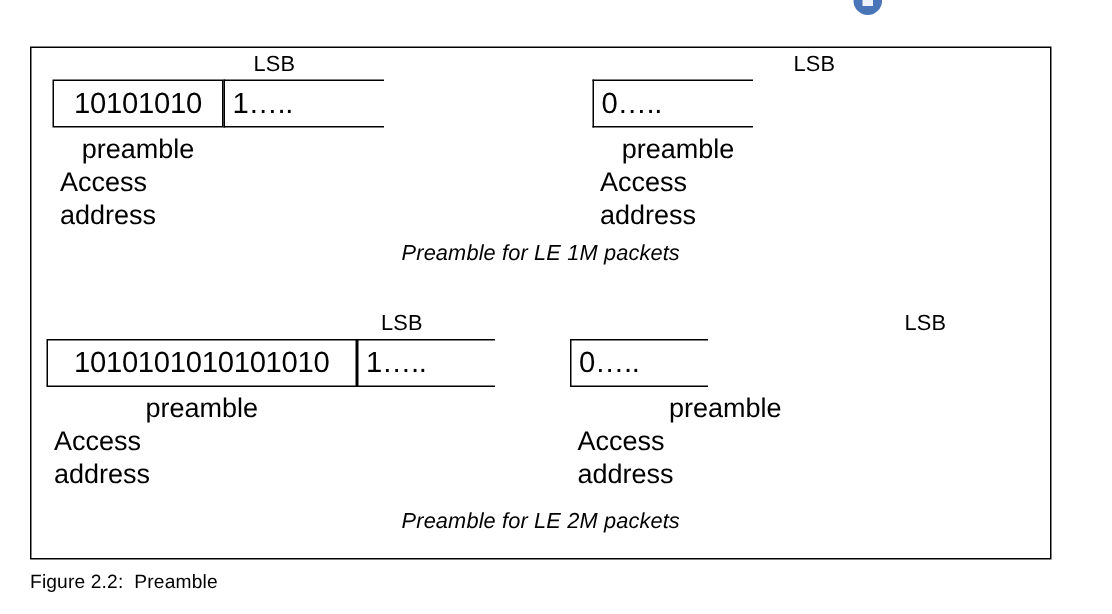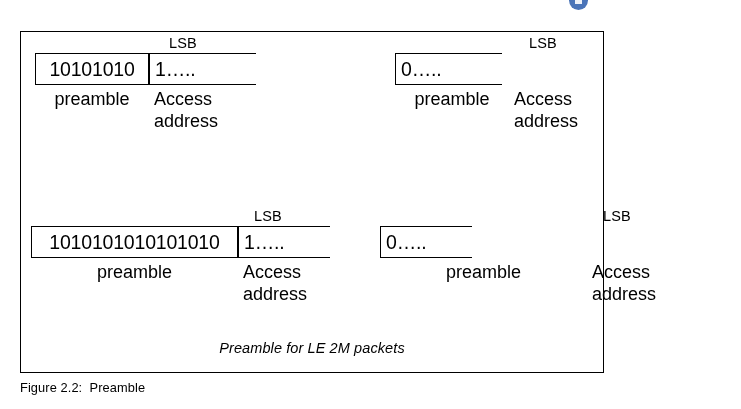--- a/index.html
+++ b/index.html
@@ -35,21 +35,21 @@
     height: 8px;
     background: #ffffff;
     opacity: .9;
   }
 
   
   #figure-frame {
     position: absolute;
     left: 20px;
     top: 31px;
-    width: 584px;
+    width: 681px;
     height: 342px;
     border: 1.4px solid #000000;
     box-sizing: border-box;
   }
 
   
   .packet-section {
     position: absolute;
     left: 0;
     width: 100%;
@@ -108,20 +108,21 @@
     padding-left: 5px;
     justify-content: flex-start;
   }
 
   
   .cell-labels {
     position: absolute;
     top: 52px;
     display: flex;
     align-items: flex-start;
+    flex-direction: column;
   }
   .cell-label {
     font-size: 18px;
     line-height: 22px;
     text-align: center;
     white-space: nowrap;
   }
   .cell-label.access-lbl {
     text-align: left;
     white-space: normal;
@@ -186,20 +187,21 @@
         <div class="cell-labels" style="left:0px;">
           <div class="cell-label" style="width:114px;">preamble</div>
           <div class="cell-label access-lbl" style="width:107px; padding-left:5px;">
             <div>Access</div>
             <div>address</div>
           </div>
         </div>
       </div>
 
     </div>
+    <div class="section-caption">Preamble for LE 1M packets</div>
   </div>
 
   <div class="packet-section section-2m">
     <div class="diagram-row">
 
       <div class="packet-diagram" style="left:10px;">
         <div class="lsb-label" style="left:223px;">LSB</div>
         <div class="cells" style="left:0px;align-items:flex-end;">
           <div class="cell cell-preamble" style="width:207px;">1010101010101010</div>
           <div class="cell cell-access" style="width:92px;">1…..</div>

